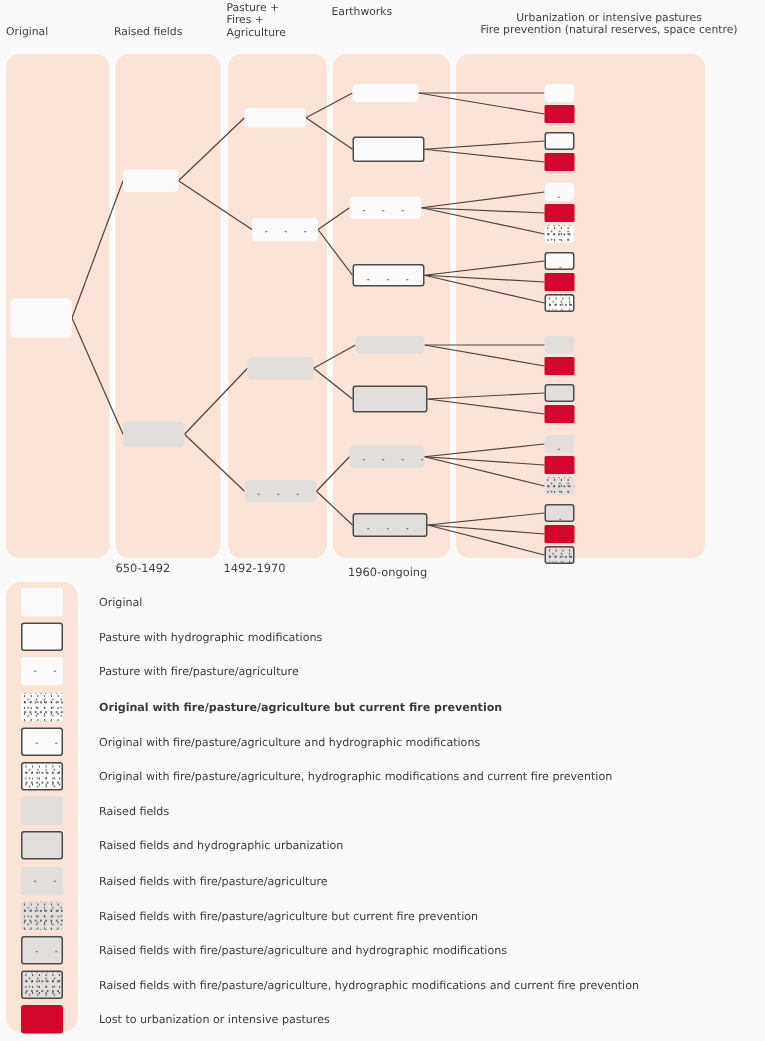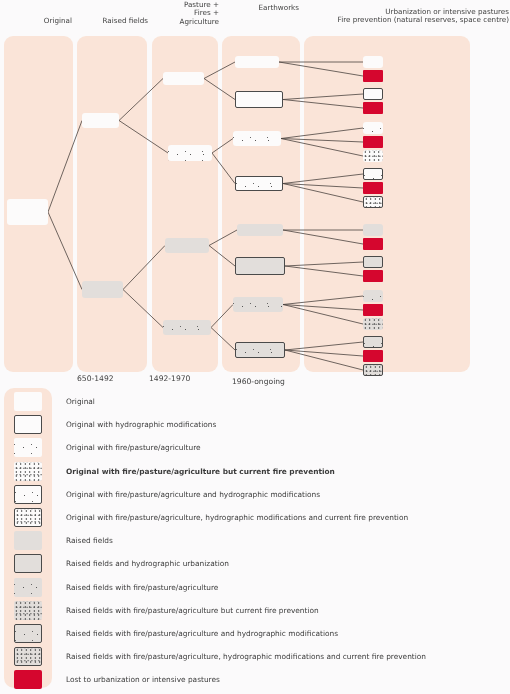--- a/index.html
+++ b/index.html
@@ -6,21 +6,21 @@
   body{
     width:510px;height:694px;
     background:#fbfafb;
     font-family:"DejaVu Sans","Liberation Sans",sans-serif;
     color:#3b3b3b;
     overflow:hidden;
     position:relative;
   }
   
   .panel{position:absolute;background:#fae4d8;border-radius:9px;}
-  .colhead{position:absolute;font-size:7.2px;line-height:8.4px;color:#3f3f3f;text-align:right;white-space:pre-line;}
+  .colhead{position:absolute;font-size:7.2px;line-height:8.4px;color:#3f3f3f;text-align:left;white-space:pre-line;}
   .era{position:absolute;font-size:7.6px;color:#3f3f3f;}
   svg.links{position:absolute;left:0;top:0;width:510px;height:380px;pointer-events:none;}
 
   
   .node{position:absolute;box-sizing:border-box;border-radius:3px;}
   .nd-plain{background:#fcfbfb;border:0;}
   .nd-hydro{background:#fcfbfb;border:1.4px solid #4a4a4a;border-radius:2px;}
   .nd-rf{background:#e2dedb;border:0;}
   .nd-rf-hydro{background:#e2dedb;border:1.4px solid #4a4a4a;border-radius:2px;}
   .nd-red{background:#d5062e;border:0;border-radius:1px;}
@@ -70,21 +70,21 @@
 </style>
 </head>
 <body>
 
 <div class="colhead" style="left:4px;top:17px;width:68px;">Original</div>
 <div class="colhead" style="left:76px;top:17px;width:72px;">Raised fields</div>
 <div class="colhead" style="left:151px;top:1px;width:68px;">Pasture +
 Fires +
 Agriculture</div>
 <div class="colhead" style="left:221px;top:4px;width:78px;">Earthworks</div>
-<div class="colhead" style="left:303px;top:8px;width:206px;text-align:right;">Urbanization or intensive pastures
+<div class="colhead" style="left:303px;top:8px;width:206px;text-align:center;">Urbanization or intensive pastures
 Fire prevention (natural reserves, space centre)</div>
 
 <div class="panel" style="left:4px;top:36px;width:69px;height:336px;"></div>
 <div class="panel" style="left:77px;top:36px;width:70px;height:336px;"></div>
 <div class="panel" style="left:152px;top:36px;width:66px;height:336px;"></div>
 <div class="panel" style="left:222px;top:36px;width:78px;height:336px;"></div>
 <div class="panel" style="left:304px;top:36px;width:166px;height:336px;"></div>
 
 <svg class="links" viewBox="0 0 510 380">
     <line x1="48" y1="212" x2="82" y2="120.5" stroke="#4a433f" stroke-width="0.8"></line>
@@ -163,23 +163,23 @@
 
 <div class="era" style="left:77px;top:374px;width:70px;">650-1492</div>
 <div class="era" style="left:149px;top:374px;width:72px;">1492-1970</div>
 <div class="era" style="left:232px;top:377px;width:96px;">1960-ongoing</div>
 
 <div id="legend-panel"></div>
 <div id="legend-layer">
     <div class="lg-sw nd-plain" style="top: 392px;"></div>
     <div class="lg-txt" style="top: 397px;">Original</div>
     <div class="lg-sw nd-hydro" style="top: 415.2px;"></div>
-    <div class="lg-txt" style="top: 420.2px;">Original with hydrographic modifications</div>
+    <div class="lg-txt" style="top: 420.2px;">Pasture with hydrographic modifications</div>
     <div class="lg-sw dots-sparse" style="top: 438.4px;"></div>
-    <div class="lg-txt" style="top: 443.4px;">Original with fire/pasture/agriculture</div>
+    <div class="lg-txt" style="top: 443.4px;">Pasture with fire/pasture/agriculture</div>
     <div class="lg-sw dots-dense" style="top: 461.6px;"></div>
     <div class="lg-txt" style="top: 466.6px; font-weight: bold;">Original with fire/pasture/agriculture but current fire prevention</div>
     <div class="lg-sw dots-sparse bd" style="top: 484.8px;"></div>
     <div class="lg-txt" style="top: 489.8px;">Original with fire/pasture/agriculture  and hydrographic modifications</div>
     <div class="lg-sw dots-dense bd" style="top: 508px;"></div>
     <div class="lg-txt" style="top: 513px;">Original with fire/pasture/agriculture, hydrographic modifications  and current fire prevention</div>
     <div class="lg-sw nd-rf" style="top: 531.2px;"></div>
     <div class="lg-txt" style="top: 536.2px;">Raised fields</div>
     <div class="lg-sw nd-rf-hydro" style="top: 554.4px;"></div>
     <div class="lg-txt" style="top: 559.4px;">Raised fields and hydrographic urbanization</div>

